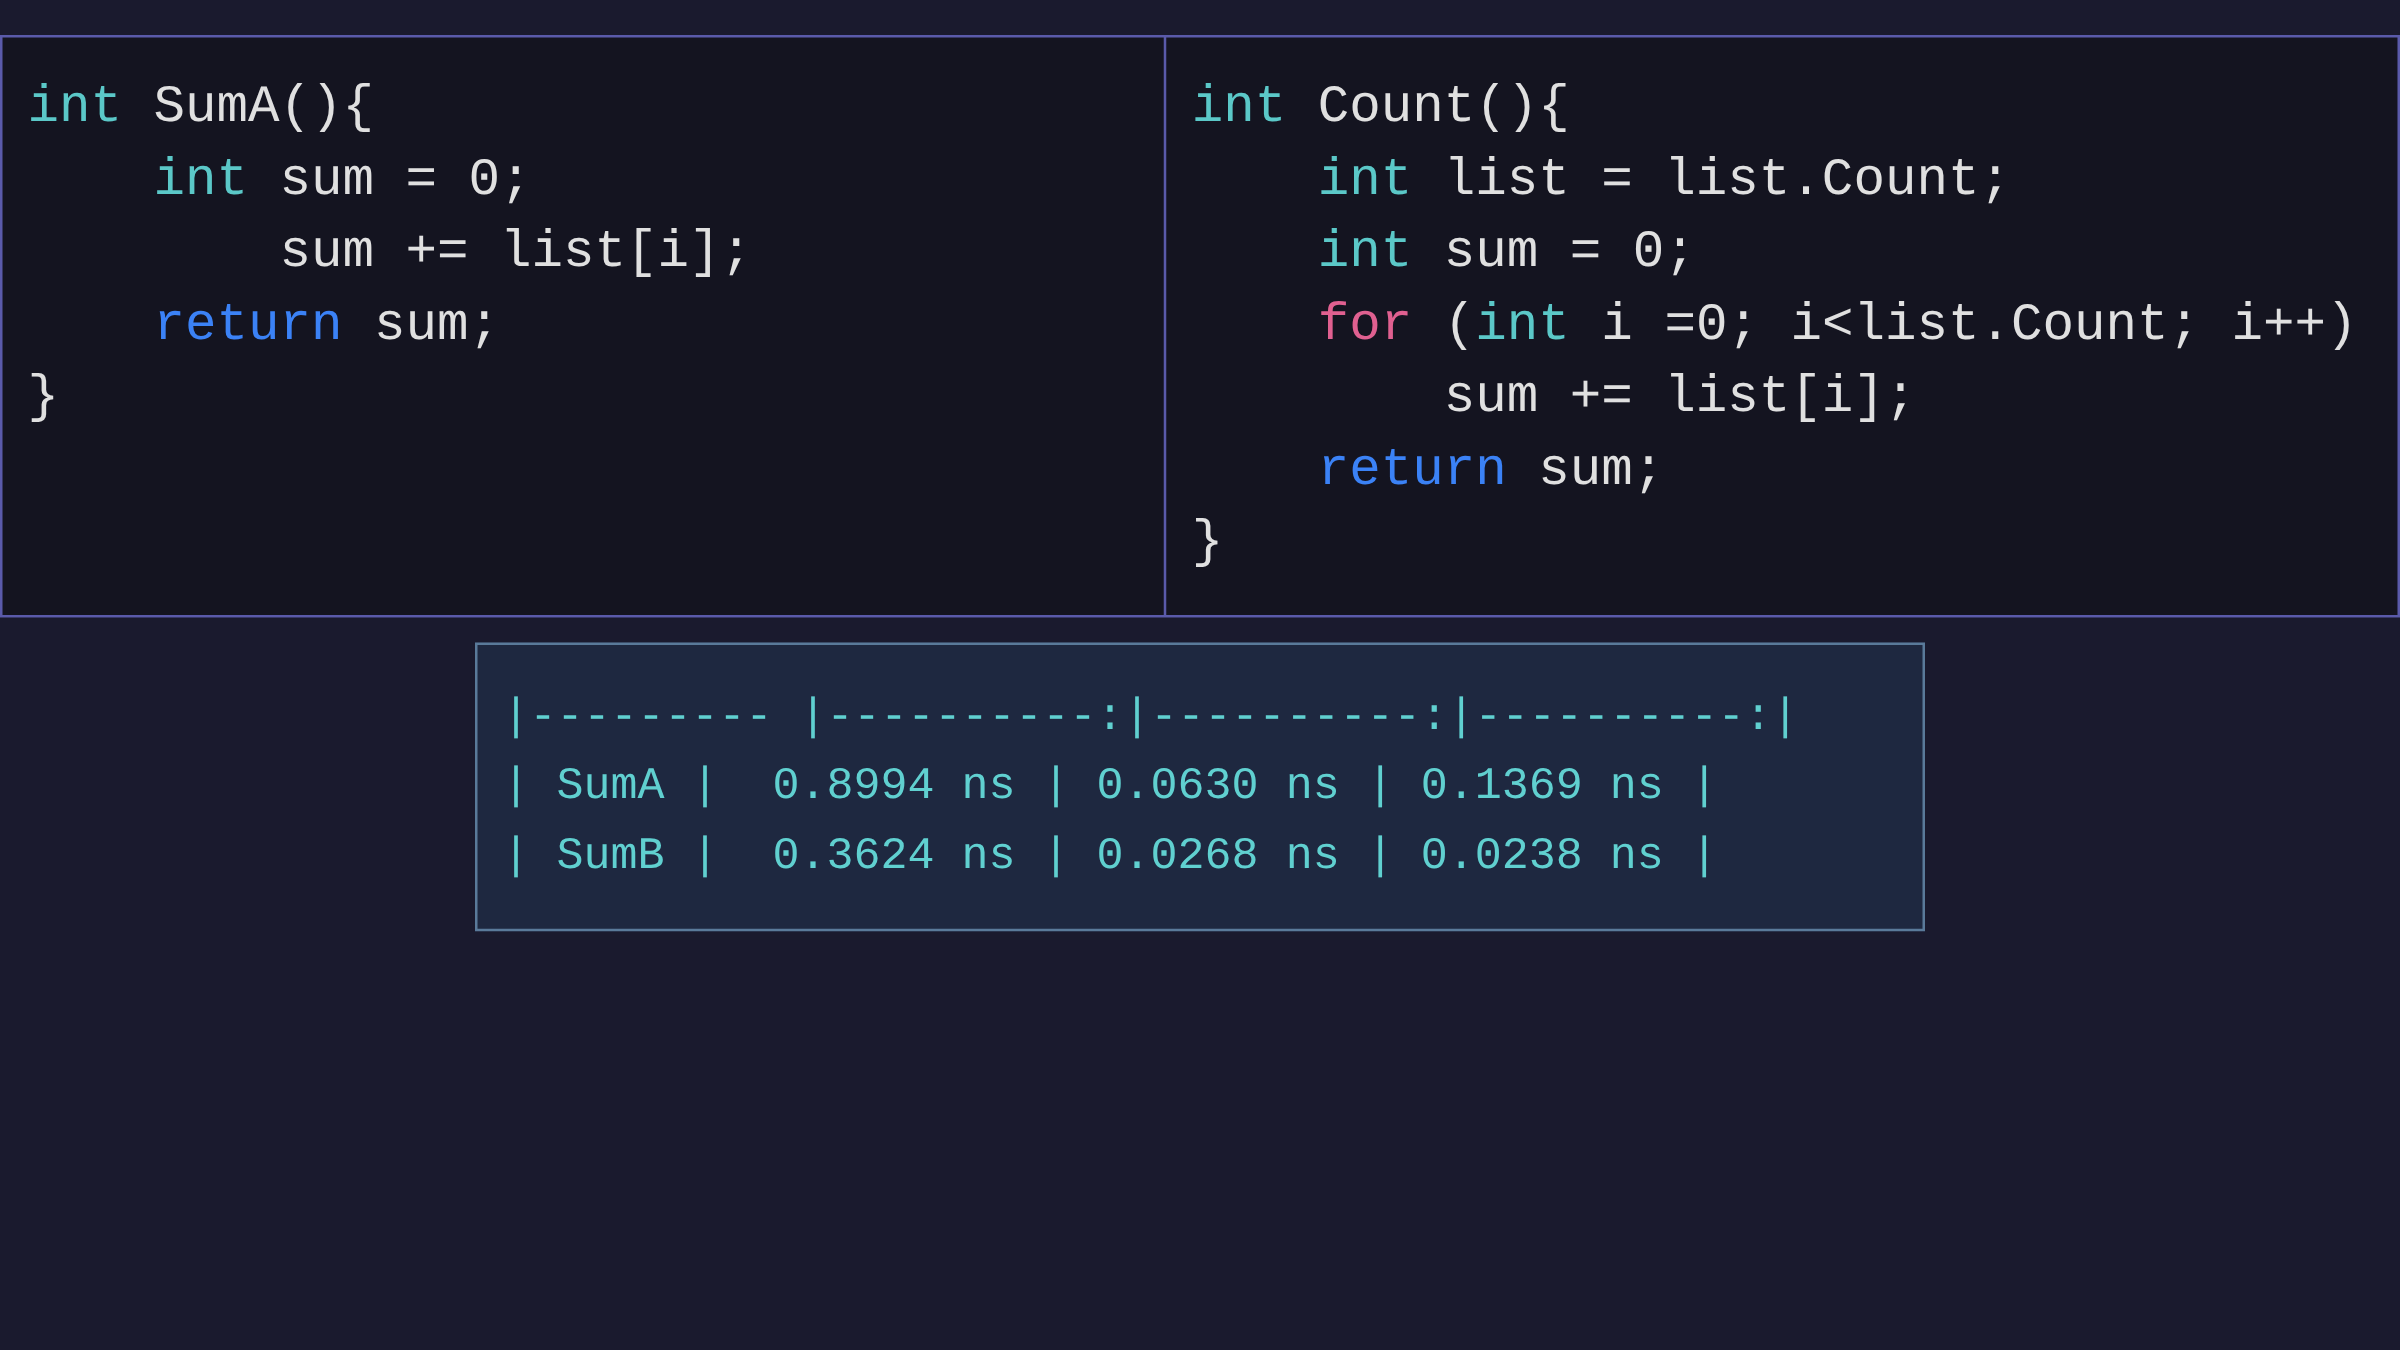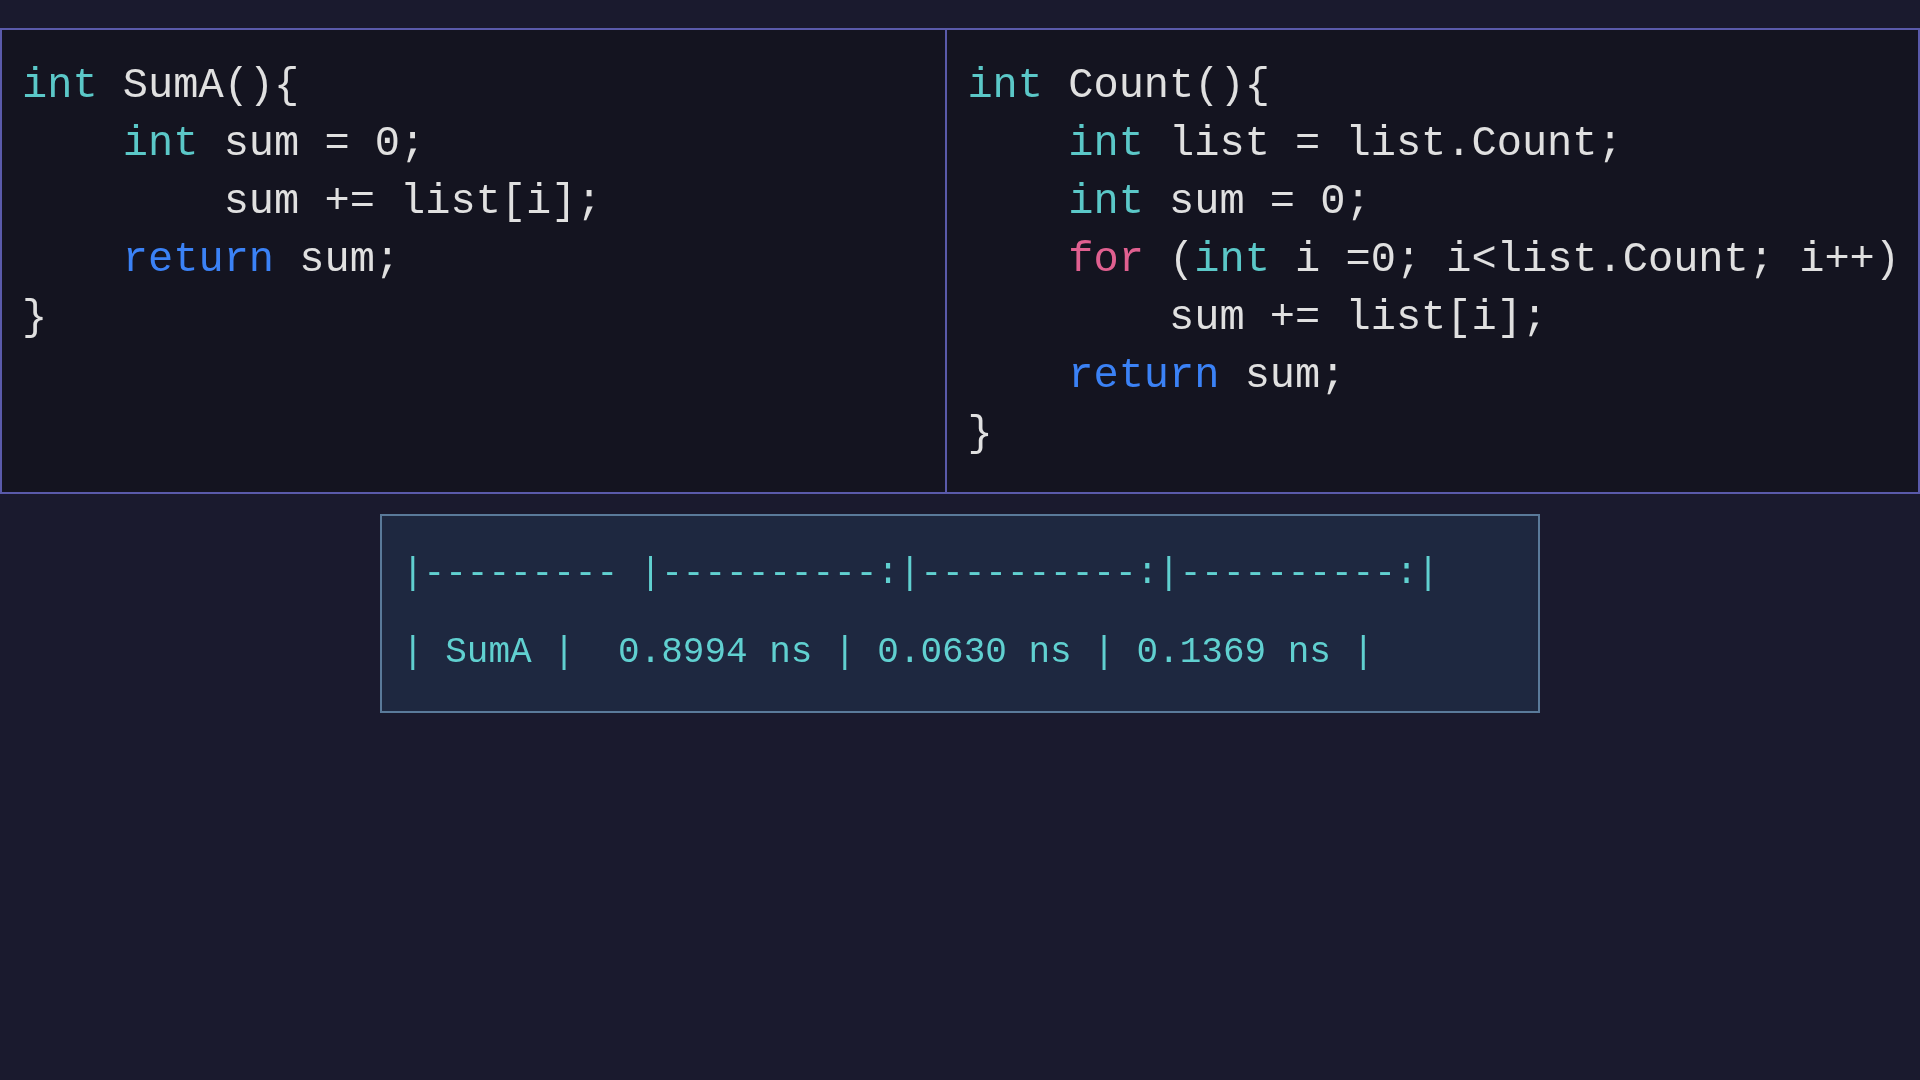--- a/index.html
+++ b/index.html
@@ -40,21 +40,21 @@
       width: 100%;
       gap: 0;
       margin-top: 10px;
       flex: 0 0 auto;
     }
 
     .code-panel {
       flex: 1;
       background-color: #141420;
       border: 2px solid #5a5aaa;
-      padding: 28px 18px 28px 20px;
+      padding: 28px 32px 28px 20px;
       min-height: 320px;
     }
 
     .code-panel:first-child {
       border-right: 1px solid #5a5aaa;
     }
 
     .code-panel:last-child {
       border-left: 1px solid #5a5aaa;
     }
@@ -90,21 +90,20 @@
     .bench-header {
       color: #60d0d0;
     }
 
     .bench-sep {
       color: #60d0d0;
     }
 
     .bench-row {
       color: #60d0d0;
-      margin-top: 24px;
     }
   </style>
 </head>
 <body>
 
 <div id="title">
   <span class="title-unused"></span><span class="title-equals"></span><span class="title-faster"></span>
 </div>
 
 <div class="code-panels">
@@ -120,14 +119,14 @@
       <div class="code-line"><span class="kw-type">    int</span><span class="kw-white"> list = list.Count;</span></div>
       <div class="code-line"><span class="kw-type">    int</span><span class="kw-white"> sum = 0;</span></div>
       <div class="code-line"><span class="kw-for">    for</span><span class="kw-white"> (</span><span class="kw-type">int</span><span class="kw-white"> i =0; i&lt;list.Count; i++)</span></div>
       <div class="code-line"><span class="kw-white">        sum += list[i];</span></div>
       <div class="code-line"><span class="kw-return">    return</span><span class="kw-white"> sum;</span></div>
       <div class="code-line"><span class="kw-white">}</span></div>
     </div>
 </div>
 
 <div class="benchmark-box">
-  <div class="bench-table" id="bench-table"><div class="bench-sep">|--------- |----------:|----------:|----------:|</div><div class="bench-row">| SumA |  0.8994 ns | 0.0630 ns | 0.1369 ns |</div></div>
+  <div class="bench-table" id="bench-table"><div class="bench-sep">|--------- |----------:|----------:|----------:|</div><div class="bench-row">| SumA |  0.8994 ns | 0.0630 ns | 0.1369 ns |</div><div class="bench-row">| SumB |  0.3624 ns | 0.0268 ns | 0.0238 ns |</div></div>
 </div>
 
 </body></html>

